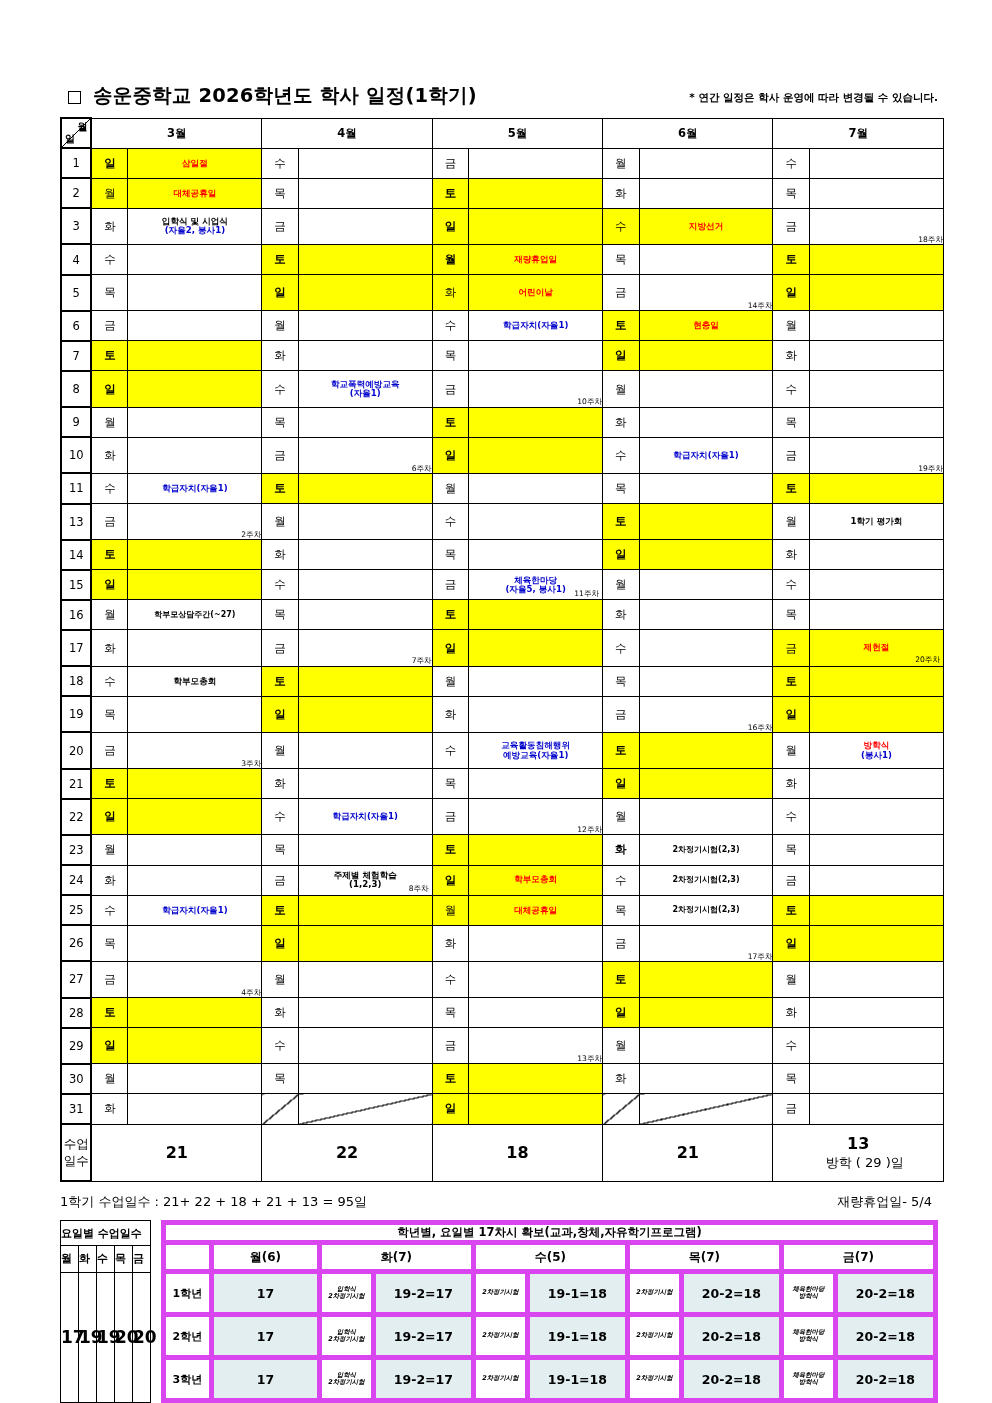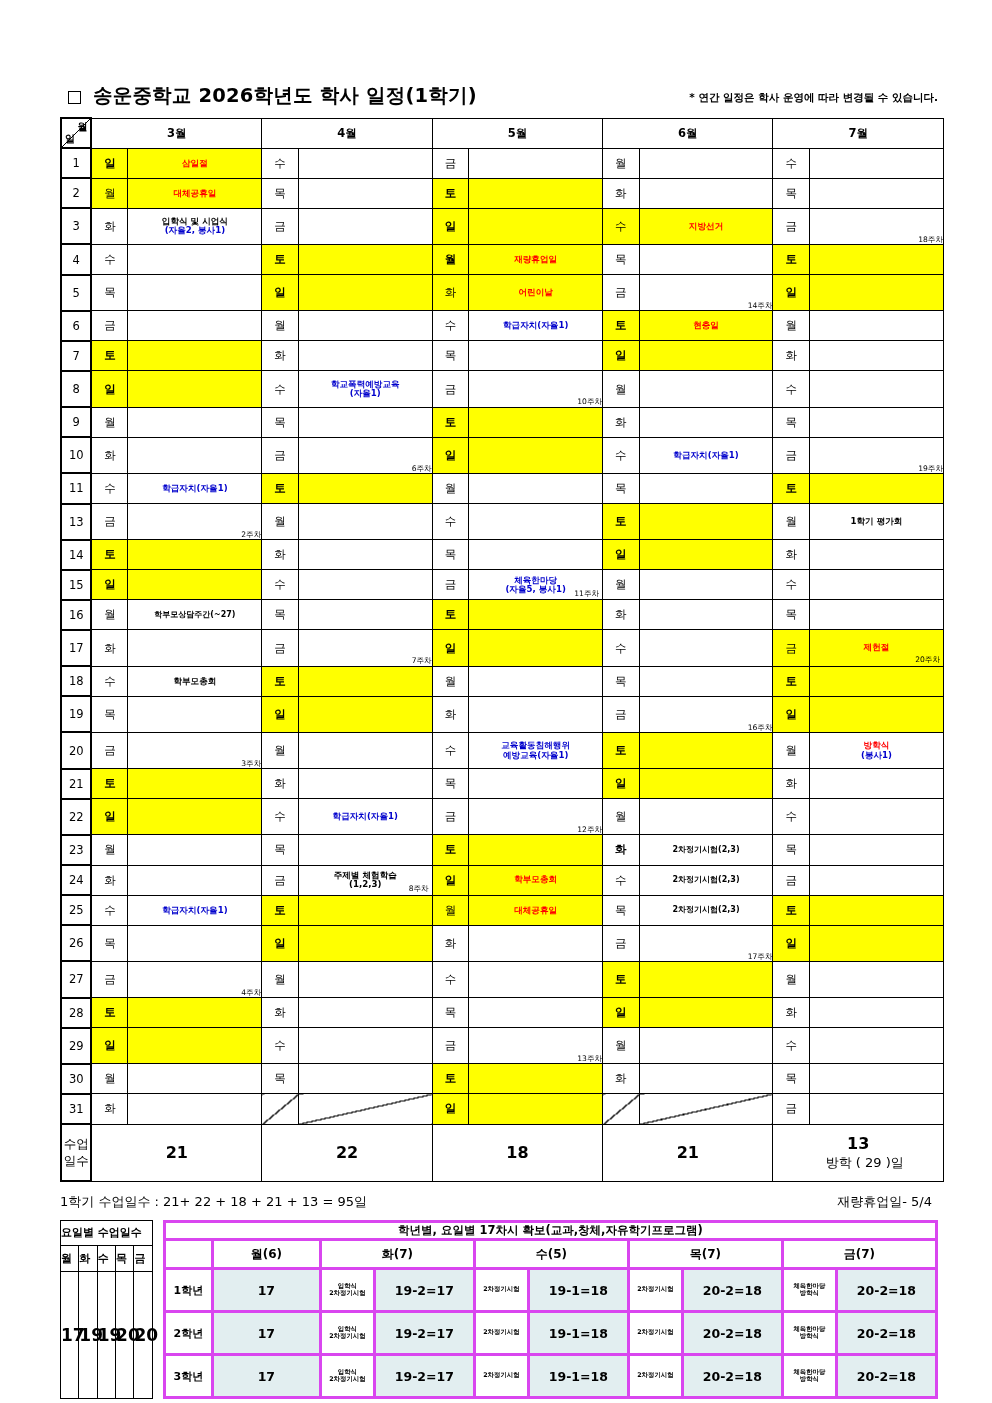--- a/index.html
+++ b/index.html
@@ -131,27 +131,27 @@
   }
   table.dow-tbl .dt-title { font-size: 11px; font-weight: bold; height: 17px; }
   table.dow-tbl .dt-hdr { font-size: 11px; font-weight: bold; height: 18px; width: 30px;}
   table.dow-tbl .dt-val { font-size: 17px; font-weight: bold; height: 88px; }
 
   table.alloc {
     border-collapse: collapse; table-layout: fixed;
     width: 722px;
   }
   table.alloc td, table.alloc th {
-    border: 3px solid #d946ef; color: #000; text-align: center; padding: 0;
+    border: 5px solid #d946ef; color: #000; text-align: center; padding: 0;
   }
   table.alloc .al-title { font-size: 11.5px; font-weight: bold; height: 18px; }
   table.alloc .al-hdr { font-size: 12px; font-weight: bold; height: 29px; }
   table.alloc .grade { font-size: 11px; font-weight: bold; width: 48px; background:#fff;}
   table.alloc .cellv { font-size: 12.5px; font-weight: bold; background: #e2eef0; height: 43px;}
-  table.alloc .noteCell { font-size: 6.4px; font-weight: bold; background: #fff; line-height: 1.12; width: 54px;}
+  table.alloc .noteCell { font-size: 6.4px; font-weight: bold; background: #fff; line-height: 1.12; width: 54px; font-style: italic;}
   .w-mon { width: 108px; }
   .w-note { width: 54px; }
   .w-val { width: 100px; }
 </style>
 </head>
 <body>
 
 <div class="page">
 
   <div class="title-row">

